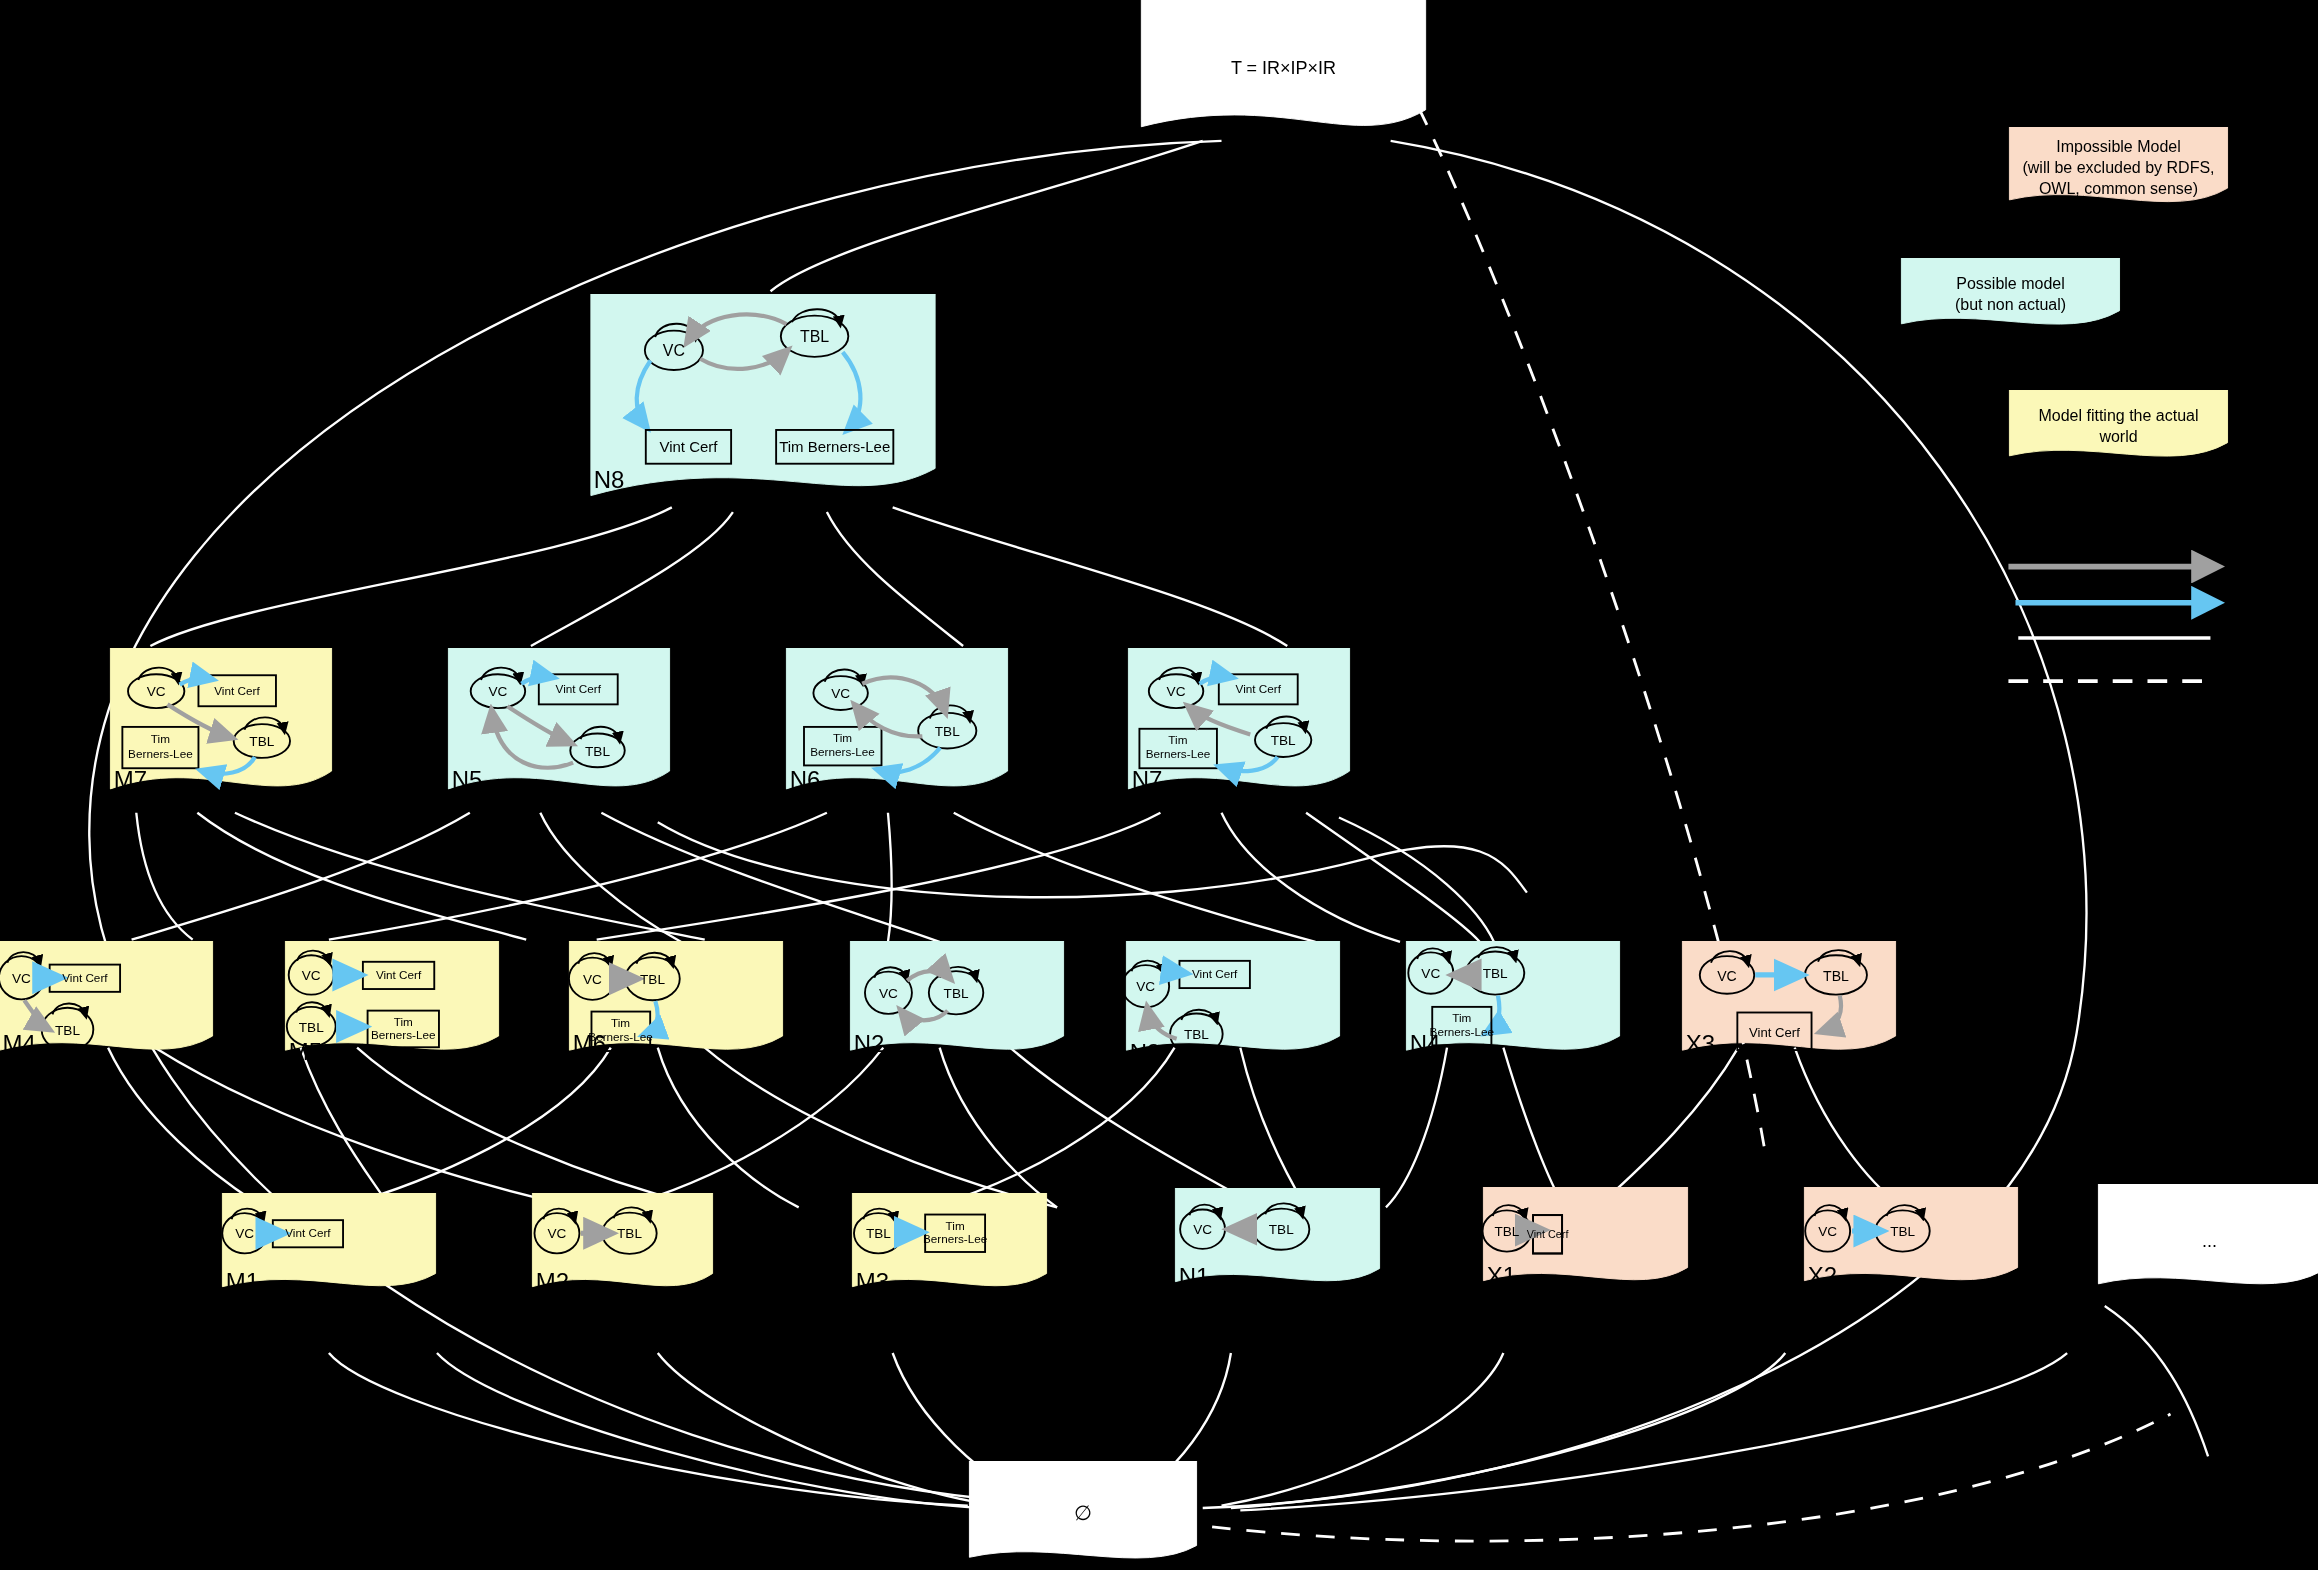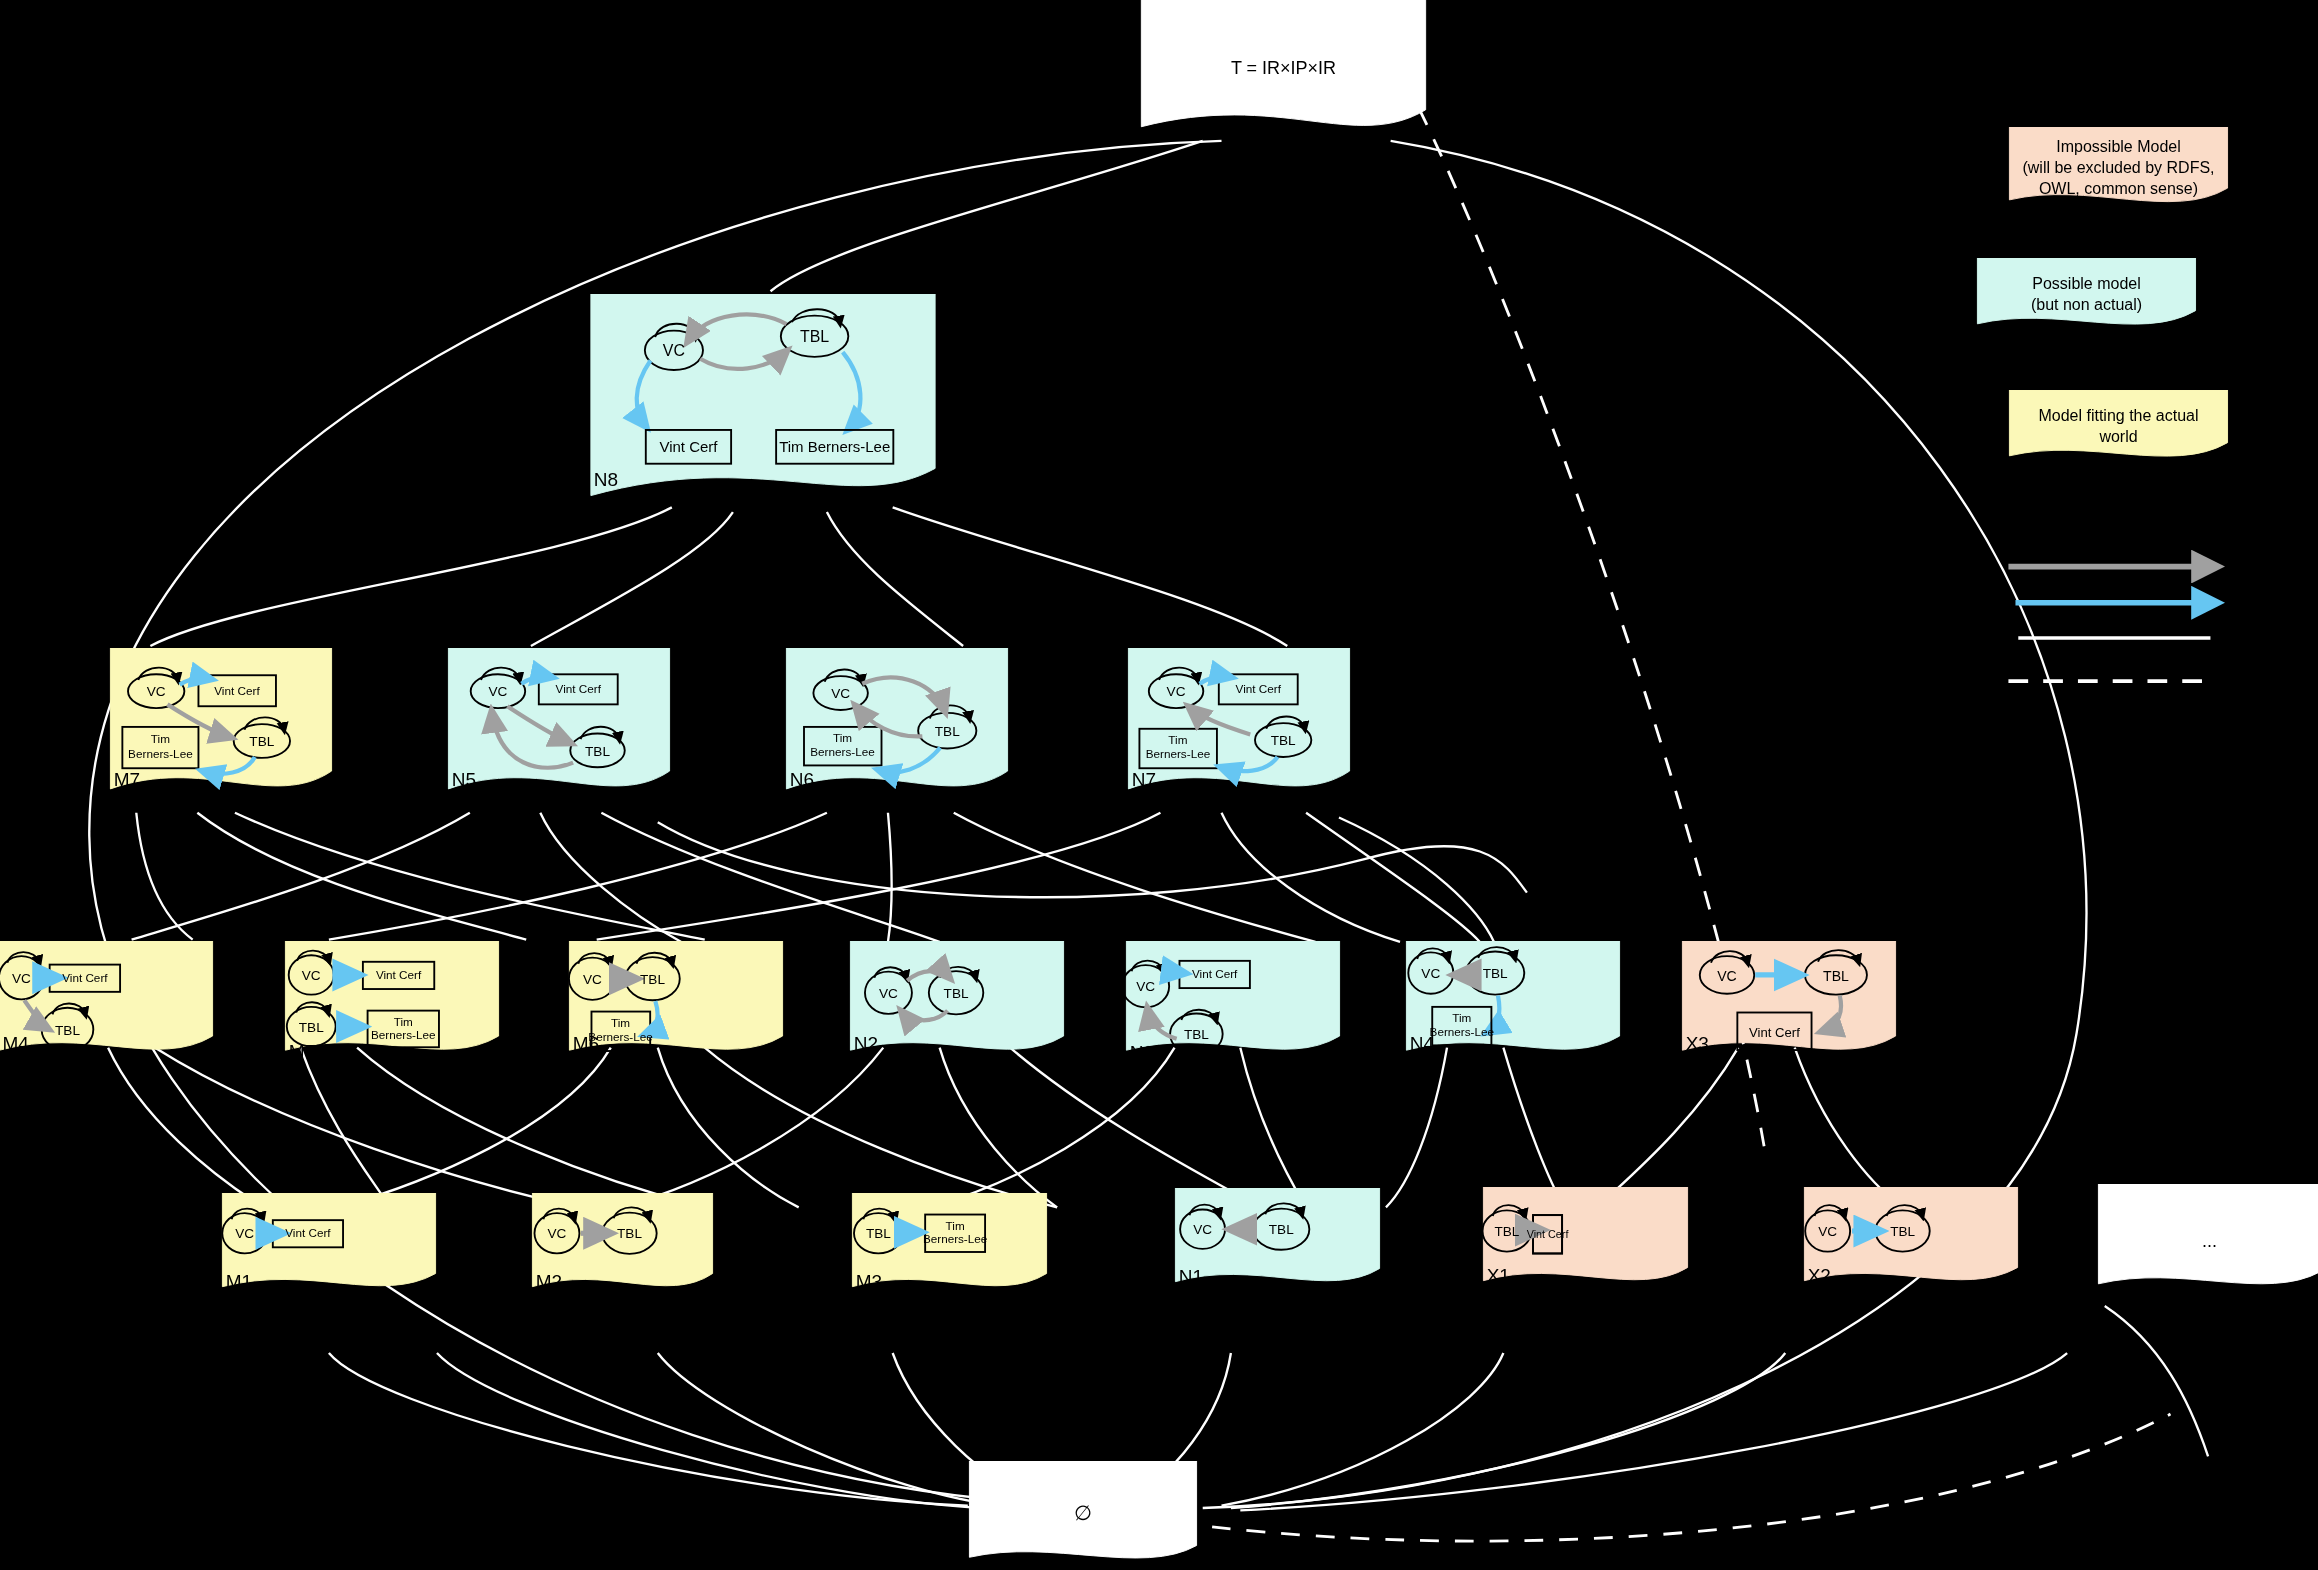--- a/index.html
+++ b/index.html
@@ -3,21 +3,21 @@
 <meta charset="utf-8">
 <style>
   html,body{margin:0;padding:0;background:#000;}
   body{width:2319px;height:1571px;position:relative;overflow:hidden;
        font-family:"Liberation Sans","DejaVu Sans",sans-serif;color:#000;}
   #stage{position:absolute;left:0;top:0;width:2205px;height:1571px;}
   svg.layer{position:absolute;left:0;top:0;width:2319px;height:1571px;}
   .node{position:absolute;}
   .node .sheet{position:absolute;left:0;top:0;width:100%;height:100%;}
   .node .content{position:absolute;left:0;top:0;width:100%;height:100%;}
-  .node .nlabel{position:absolute;left:4.7px;font-size:19px;line-height:21.6px;color:#000;white-space:nowrap;}
+  .node .nlabel{position:absolute;left:4.7px;font-size:24px;line-height:21.6px;color:#000;white-space:nowrap;}
   .bigtext{position:absolute;width:100%;text-align:center;font-size:18px;color:#000;}
   .legend-box{position:absolute;}
   .legend-text{position:absolute;left:0;width:100%;text-align:center;font-size:16px;line-height:1.3;color:#000;}
 </style>
 </head>
 <body>
 
 <div id="stage">
 
   <svg class="layer" viewBox="0 0 4936 3344">
@@ -460,21 +460,21 @@
 
   <div class="legend-box" style="left:2008px;top:127px;width:221px;height:89px;">
     <svg class="sheet" viewBox="0 0 470 190" preserveAspectRatio="none">
       <path d="M3,0 L467,0 L467,130 C350,200 170,115 3,155 Z" fill="#fadcc8" stroke="#fadcc8" stroke-width="2"></path>
     </svg>
     <div class="legend-text" style="top:10.3px;white-space:pre-line;">Impossible Model
 (will be excluded by RDFS,
 OWL, common sense)</div>
   </div>
 
-  <div class="legend-box" style="left:1976px;top:258px;width:221px;height:80px;">
+  <div class="legend-box" style="left:1900px;top:258px;width:221px;height:80px;">
     <svg class="sheet" viewBox="0 0 470 170" preserveAspectRatio="none">
       <path d="M3,0 L467,0 L467,112 C350,180 170,100 3,140 Z" fill="#d2f7ef" stroke="#d2f7ef" stroke-width="2"></path>
     </svg>
     <div class="legend-text" style="top:16.4px;white-space:pre-line;">Possible model
 (but non actual)</div>
   </div>
 
   <div class="legend-box" style="left:2008px;top:390px;width:221px;height:80px;">
     <svg class="sheet" viewBox="0 0 470 170" preserveAspectRatio="none">
       <path d="M3,0 L467,0 L467,112 C350,180 170,100 3,140 Z" fill="#fbf8b8" stroke="#fbf8b8" stroke-width="2"></path>

